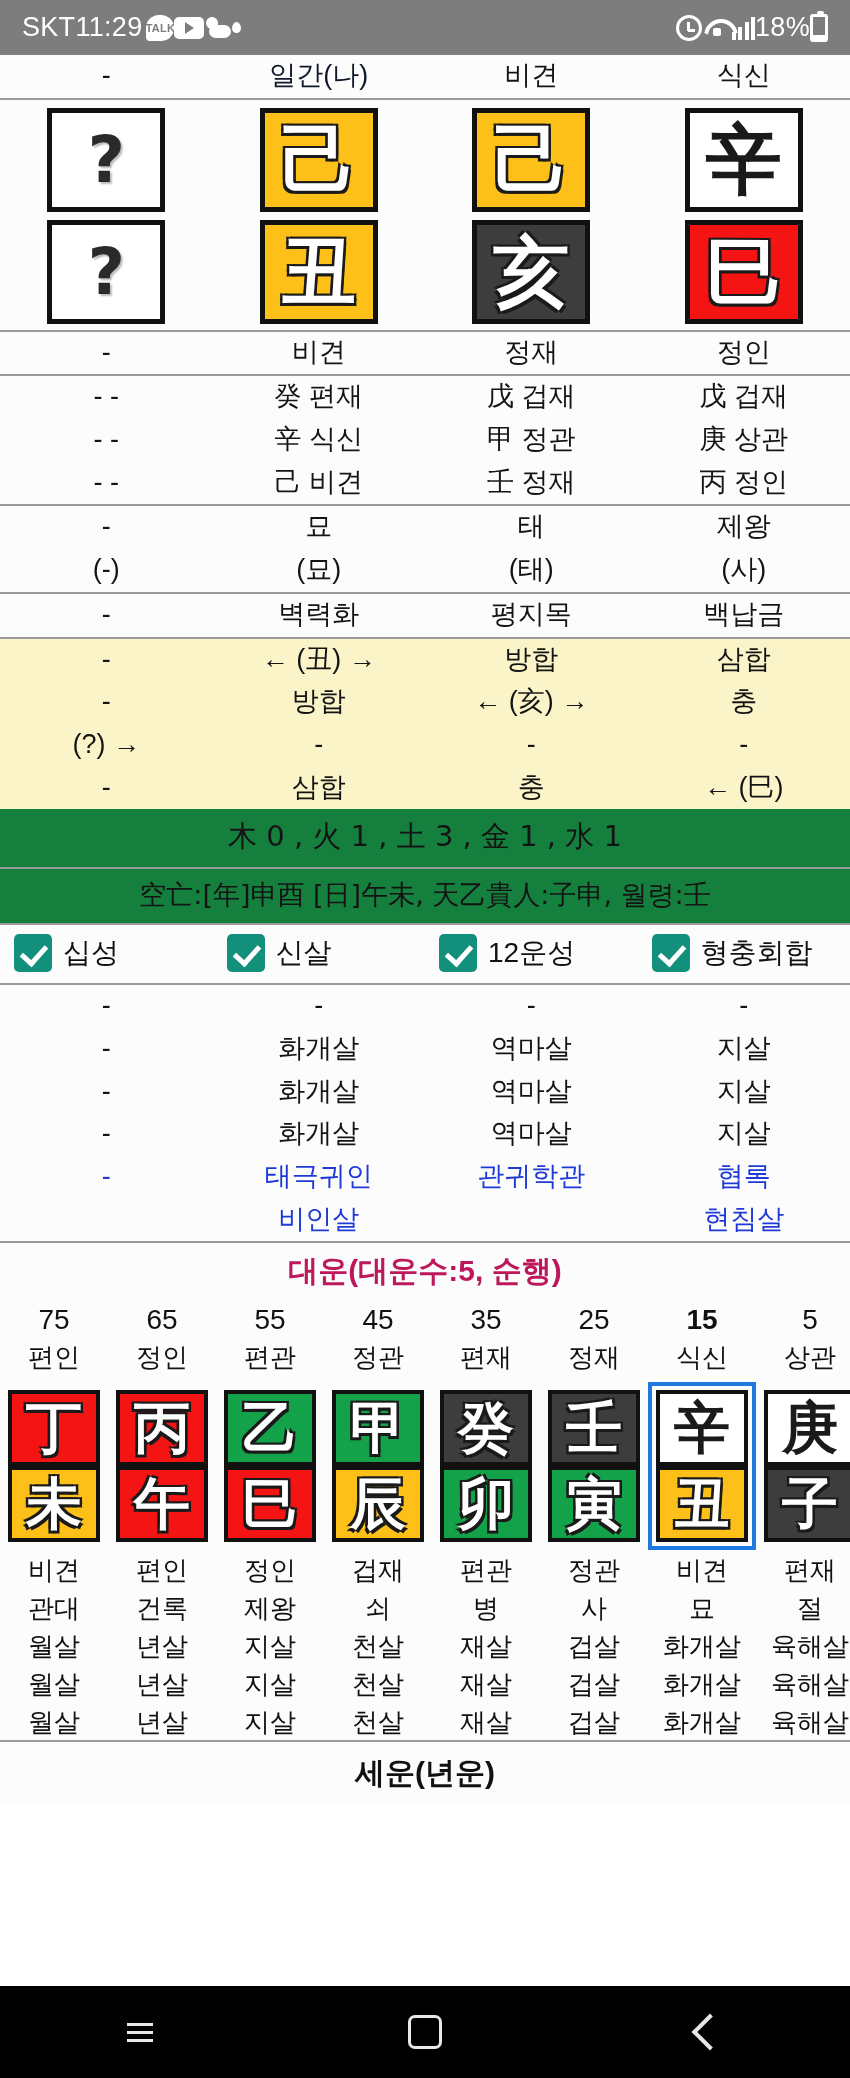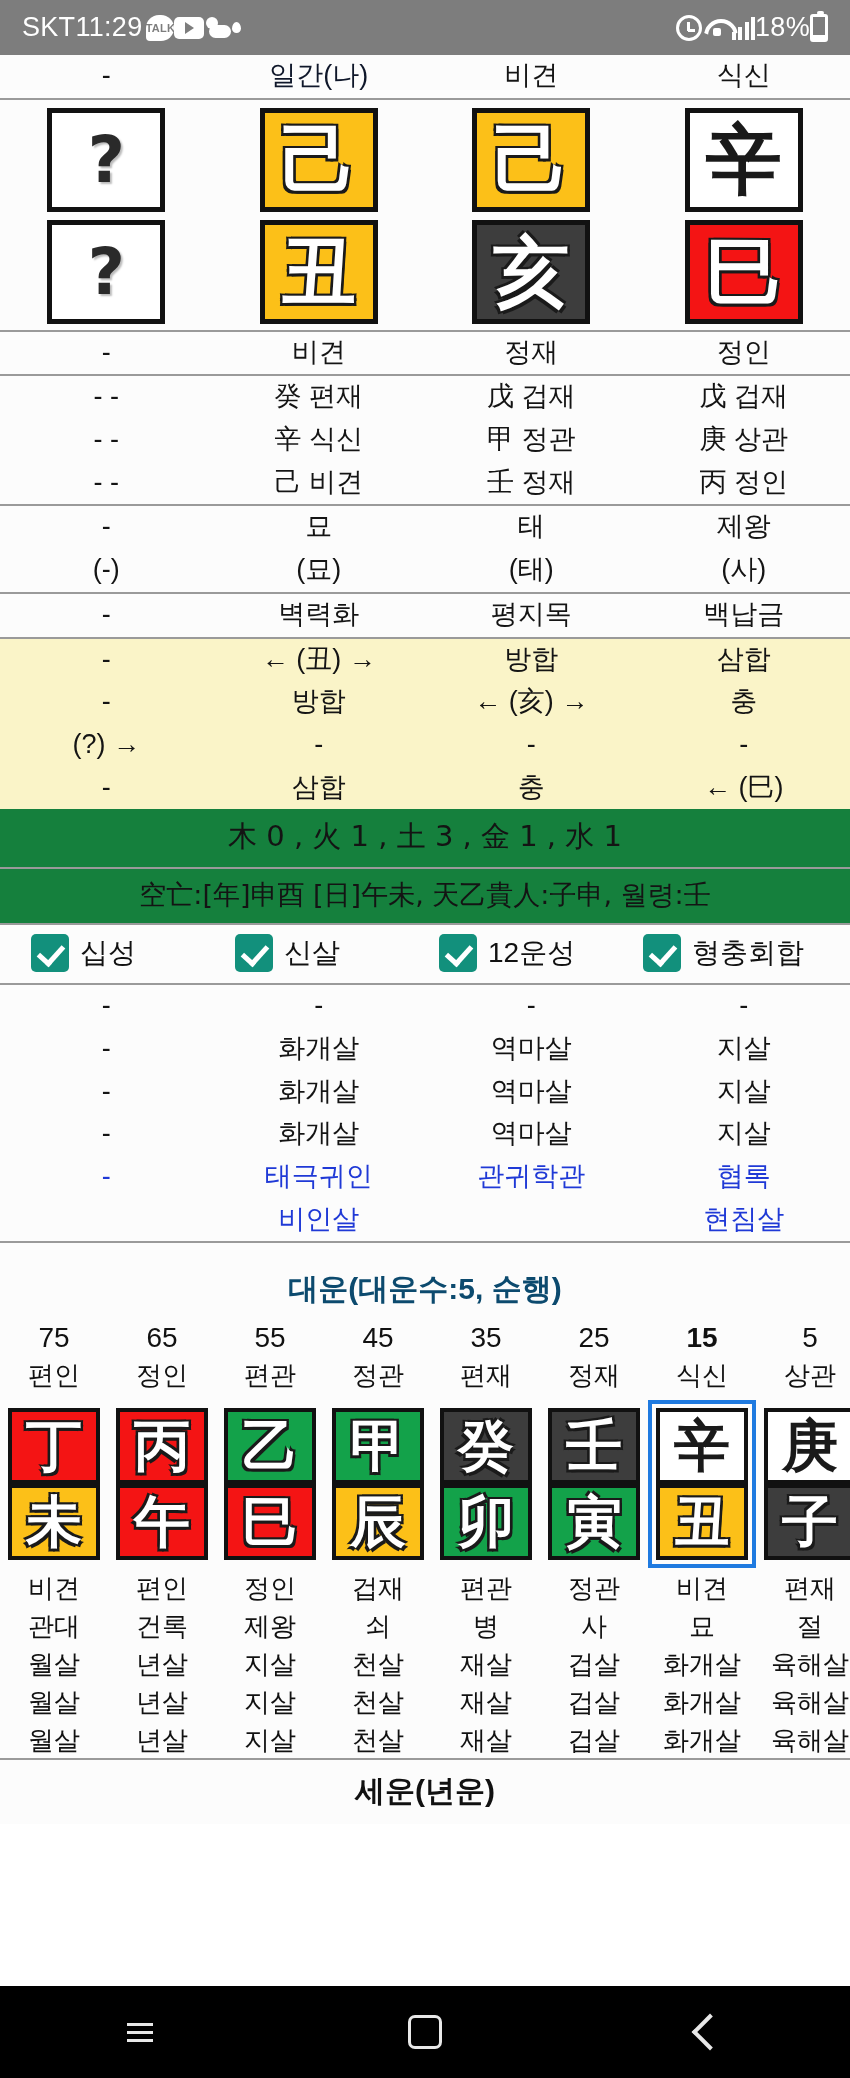--- a/index.html
+++ b/index.html
@@ -102,36 +102,36 @@
 
   
   .line {
     width: 850px; text-align: center; font-size: 29px; color: #141414;
     padding: 8px 0 10px; border-bottom: 2px solid #9a9a9a; background: #15803d;
     font-family: "DejaVu Sans", sans-serif; white-space: nowrap;
   }
   .line.sm { font-size: 27px; }
 
   
-  .checks { display: flex; width: 850px; background: #fcfcfc; border-bottom: 2px solid #9a9a9a; padding: 9px 17px 11px; }
+  .checks { display: flex; width: 850px; background: #fcfcfc; border-bottom: 2px solid #9a9a9a; padding: 9px 0 11px; }
   .chk-item { flex: 1 1 0; display: flex; align-items: center; justify-content: flex-start; gap: 11px; padding-left: 14px; }
   .chk-box {
     width: 38px; height: 38px; background: #12907c; border-radius: 5px;
     position: relative; flex: none;
   }
   .chk-box::after {
     content: ""; position: absolute; left: 12px; top: 6px; width: 11px; height: 20px;
     border: solid #ffffff; border-width: 0 5px 5px 0; transform: rotate(42deg);
   }
   .chk-label { font-size: 28px; color: #111; white-space: nowrap; }
 
   
   .daeun-title {
-    width: 850px; text-align: center; font-size: 30px; font-weight: bold; color: #0c4a6e;
-    padding: 26px 0 10px; background: #fcfcfc;
+    width: 850px; text-align: center; font-size: 30px; font-weight: bold; color: #be185d;
+    padding: 8px 0 10px; background: #fcfcfc;
   }
   .dae-grid { display: flex; width: 850px; background: #fcfcfc; text-align: center; }
   .dae-col { flex: 1 1 0; display: flex; flex-direction: column; align-items: center; }
   .dae-age { font-size: 28px; color: #111; padding: 2px 0 3px; }
   .dae-age.cur { font-weight: bold; }
   .dae-ss { font-size: 26px; color: #111; padding: 1px 0 7px; }
   .dae-glyph {
     width: 92px; height: 76px; border: 4px solid #111111;
     display: flex; align-items: center; justify-content: center;
     font-family: "DejaVu Sans", sans-serif; font-size: 56px; font-weight: bold; line-height: 1;

